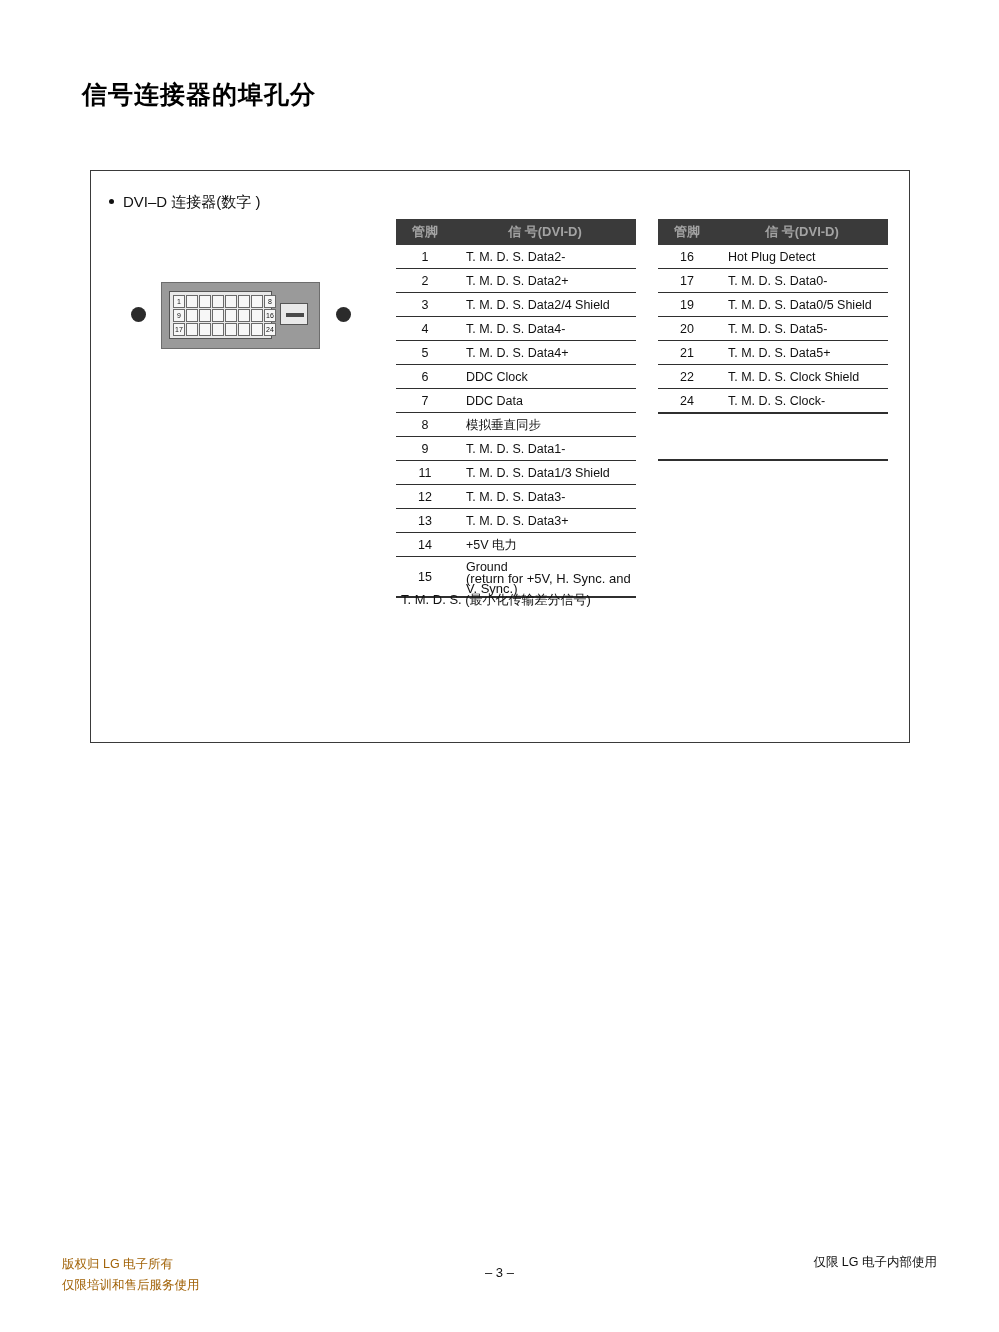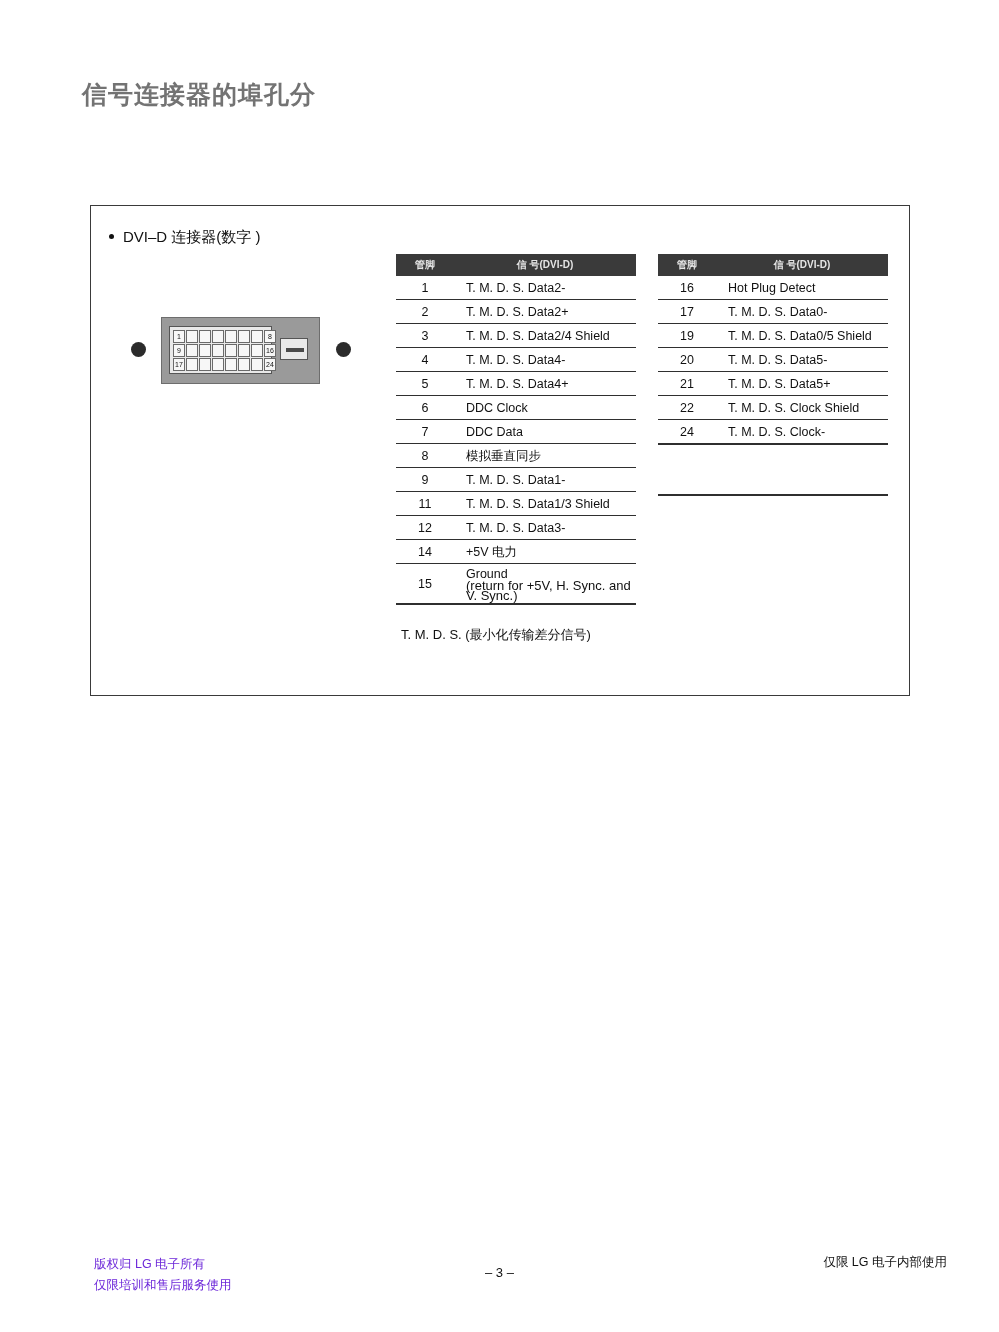--- a/index.html
+++ b/index.html
@@ -16,32 +16,31 @@
     overflow: hidden;
   }
 
   .page-title {
     position: absolute;
     left: 82px;
     top: 78px;
     font-size: 25px;
     font-weight: bold;
     letter-spacing: 1px;
-    color: #737373;
+    color: #000000;
   }
 
   .content-box {
     position: absolute;
     left: 90px;
     top: 170px;
     width: 820px;
-    height: 491px;
+    height: 573px;
     border: 1px solid #3a3a3a;
     box-sizing: border-box;
-    margin-top: 35px;
   }
 
   .bullet-line {
     position: absolute;
     left: 18px;
     top: 22px;
     font-size: 15px;
     color: #111;
   }
   .bullet-dot {
@@ -134,23 +133,23 @@
   .pin-table {
     position: absolute;
     border-collapse: collapse;
     font-size: 12.5px;
   }
   #table-left  { left: 305px; top: 48px;  width: 240px; }
   #table-right { left: 567px; top: 48px;  width: 230px; }
 
   .pin-table th {
     background: #3a3a3a;
-    color: #e5e5e5;
+    color: #a3a3a3;
     font-weight: bold;
-    font-size: 10px;
+    font-size: 13px;
     padding: 4px 0;
     border: none;
   }
   .pin-table th.th-pin { width: 58px; }
   .pin-table td {
     border-bottom: 1px solid #2f2f2f;
     padding: 3px 0 2px 0;
     height: 18px;
     color: #111;
   }
@@ -187,35 +186,34 @@
     color: #111;
   }
 
   
   .footer-left {
     position: absolute;
     left: 62px;
     top: 1254px;
     font-size: 12.5px;
     line-height: 21px;
-    color: #6d28d9;
-    margin-left: 32px;
+    color: #a16207;
   }
   .footer-center {
     position: absolute;
     left: 0;
     top: 1265px;
     width: 999px;
     text-align: center;
     font-size: 13px;
     color: #111;
   }
   .footer-right {
     position: absolute;
-    right: 52px;
+    right: 62px;
     top: 1254px;
     font-size: 12.5px;
     color: #111;
     text-align: center;
   }
 </style>
 </head>
 <body>
 
 <div class="page-title">信号连接器的埠孔分</div>
@@ -312,20 +310,24 @@
         </tr>
       <tr>
           <td class="c-pin">11</td>
           <td class="c-sig">T. M. D. S. Data1/3 Shield</td>
         </tr>
       <tr>
           <td class="c-pin">12</td>
           <td class="c-sig">T. M. D. S. Data3-</td>
         </tr>
       <tr>
+          <td class="c-pin">13</td>
+          <td class="c-sig">T. M. D. S. Data3+</td>
+        </tr>
+      <tr>
           <td class="c-pin">14</td>
           <td class="c-sig">+5V 电力</td>
         </tr>
       <tr>
         <td class="c-pin">15</td>
         <td class="c-sig">
           <span>Ground</span>
           <span class="sub-note">(return for +5V, H. Sync. and V. Sync.)</span>
         </td>
       </tr>

